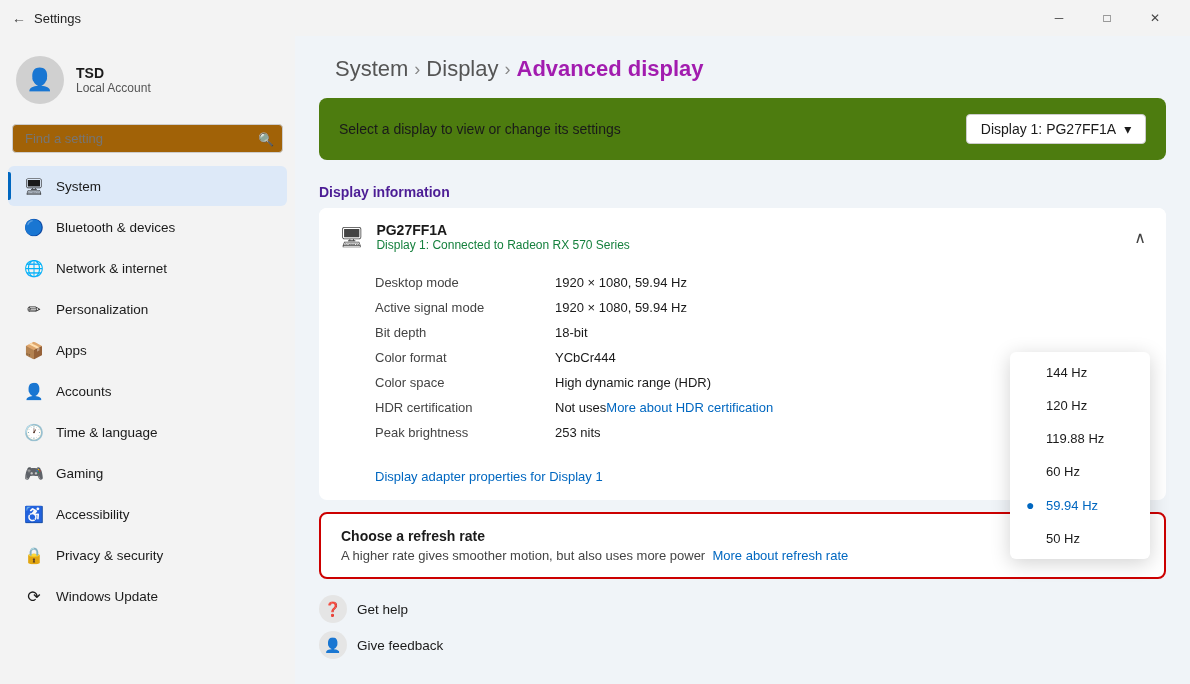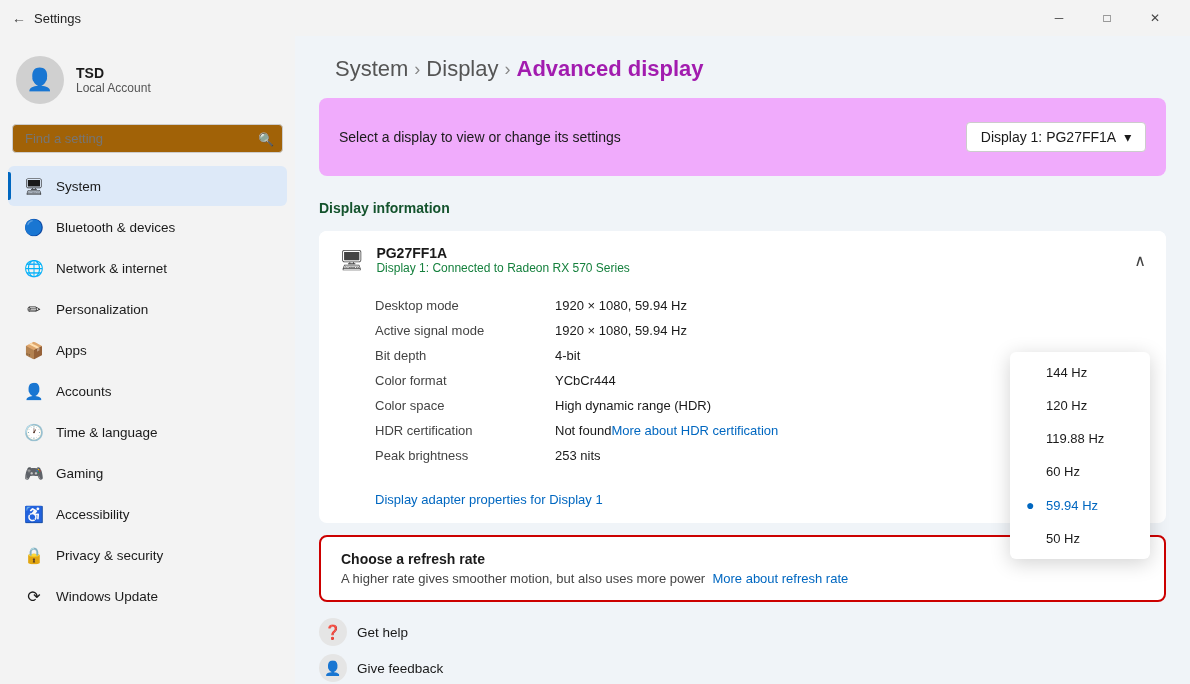--- a/index.html
+++ b/index.html
@@ -183,23 +183,23 @@
       color: #a21caf;
       font-weight: 700;
     }
 
     .content-area {
       padding: 0 24px 24px;
     }
 
     
     .display-selector-card {
-      background: #f0abfc;
+      background: #4d7c0f;
       border-radius: 8px;
-      padding: 24px 20px;
+      padding: 16px 20px;
       display: flex;
       align-items: center;
       justify-content: space-between;
       margin-bottom: 12px;
     }
     .display-selector-card span {
       font-size: 14px;
       color: #1a1a1a;
     }
     .display-dropdown {
@@ -213,22 +213,22 @@
       cursor: pointer;
       background: white;
       min-width: 180px;
       justify-content: center;
     }
 
     
     .section-title {
       font-size: 14px;
       font-weight: 600;
-      color: #14532d;
-      padding: 12px 0 15px;
+      color: #4c1d95;
+      padding: 12px 0 8px;
     }
     .info-card {
       background: white;
       border-radius: 8px;
       overflow: hidden;
       margin-bottom: 12px;
     }
     .info-card-header {
       display: flex;
       align-items: center;
@@ -477,33 +477,33 @@
             <div class="info-row">
     <span class="info-label">Desktop mode</span>
     <span class="info-value">1920 × 1080, 59.94 Hz</span>
   </div>
             <div class="info-row">
     <span class="info-label">Active signal mode</span>
     <span class="info-value">1920 × 1080, 59.94 Hz</span>
   </div>
             <div class="info-row">
     <span class="info-label">Bit depth</span>
-    <span class="info-value">4-bit</span>
+    <span class="info-value">18-bit</span>
   </div>
             <div class="info-row">
     <span class="info-label">Color format</span>
     <span class="info-value">YCbCr444</span>
   </div>
             <div class="info-row">
     <span class="info-label">Color space</span>
     <span class="info-value">High dynamic range (HDR)</span>
   </div>
             <div class="info-row">
     <span class="info-label">HDR certification</span>
-    <span style="color:#1a1a1a">Not found </span>
+    <span style="color:#1a1a1a">Not uses </span>
               <a class="link-blue">More about HDR certification</a>
   </div>
             <div class="info-row">
     <span class="info-label">Peak brightness</span>
     <span class="info-value">253 nits</span>
   </div>
           </div>
         <div class="adapter-link">
           <a class="link-blue">Display adapter properties for Display 1</a>
         </div>

